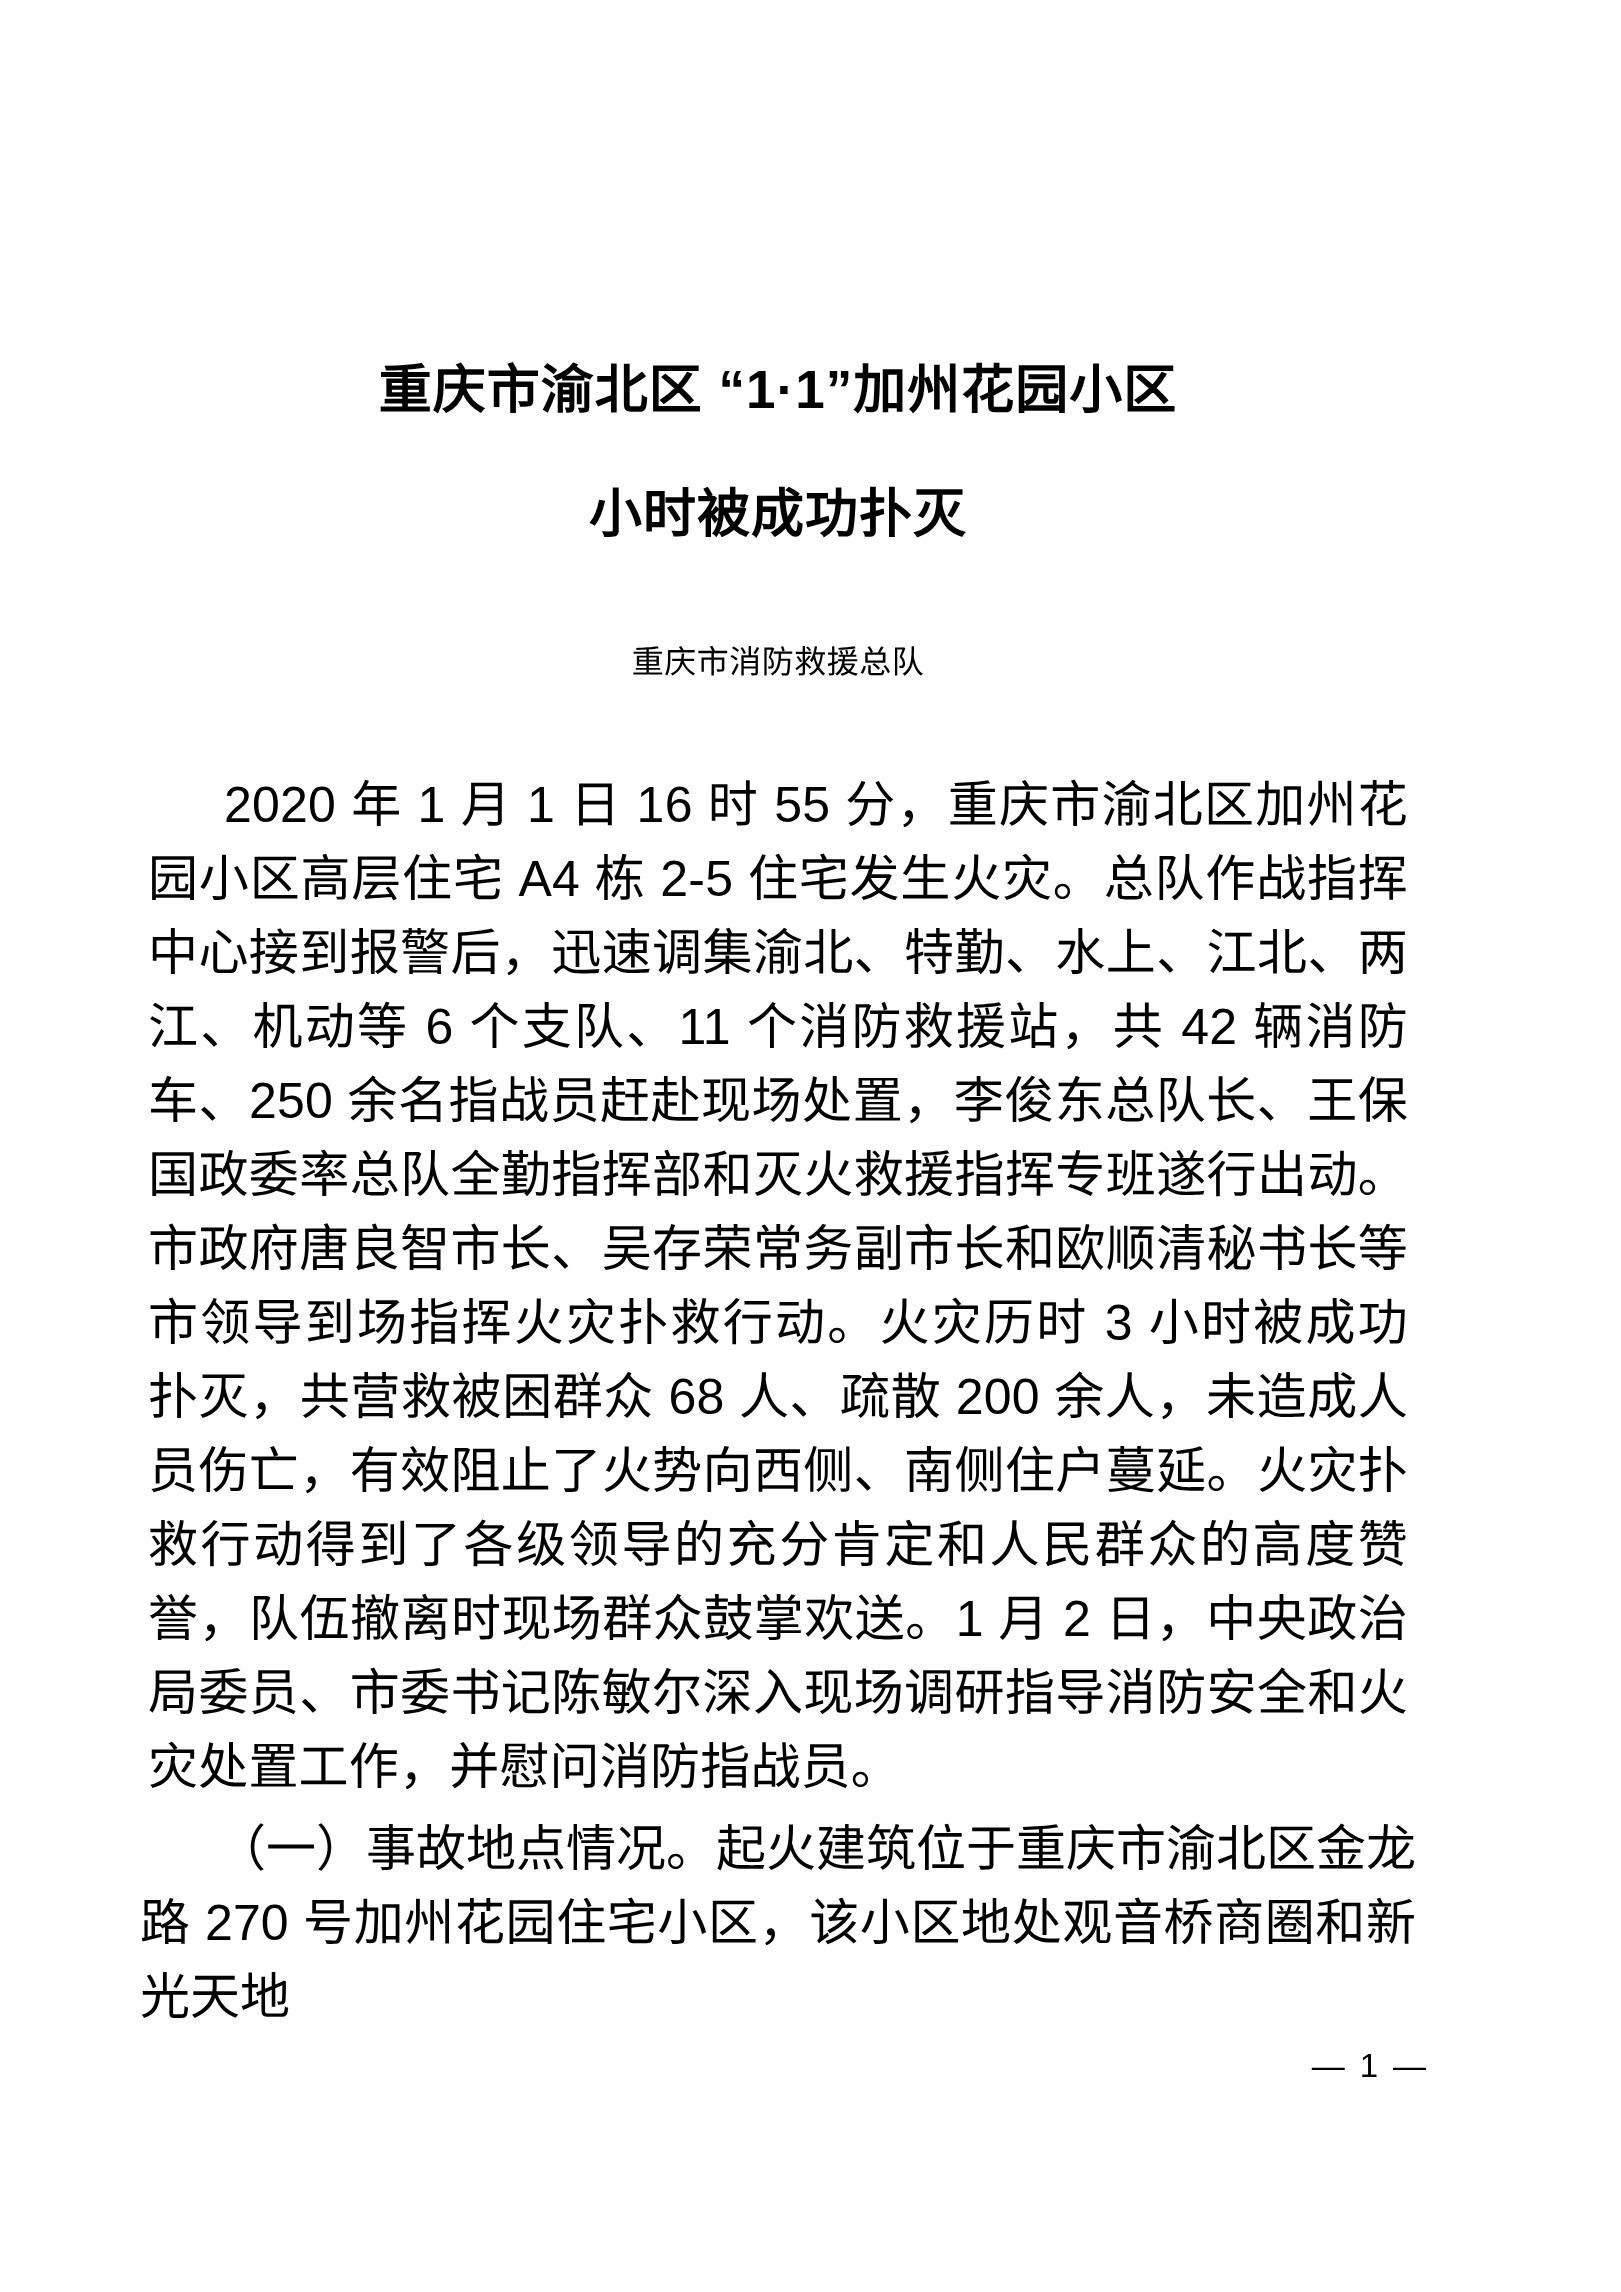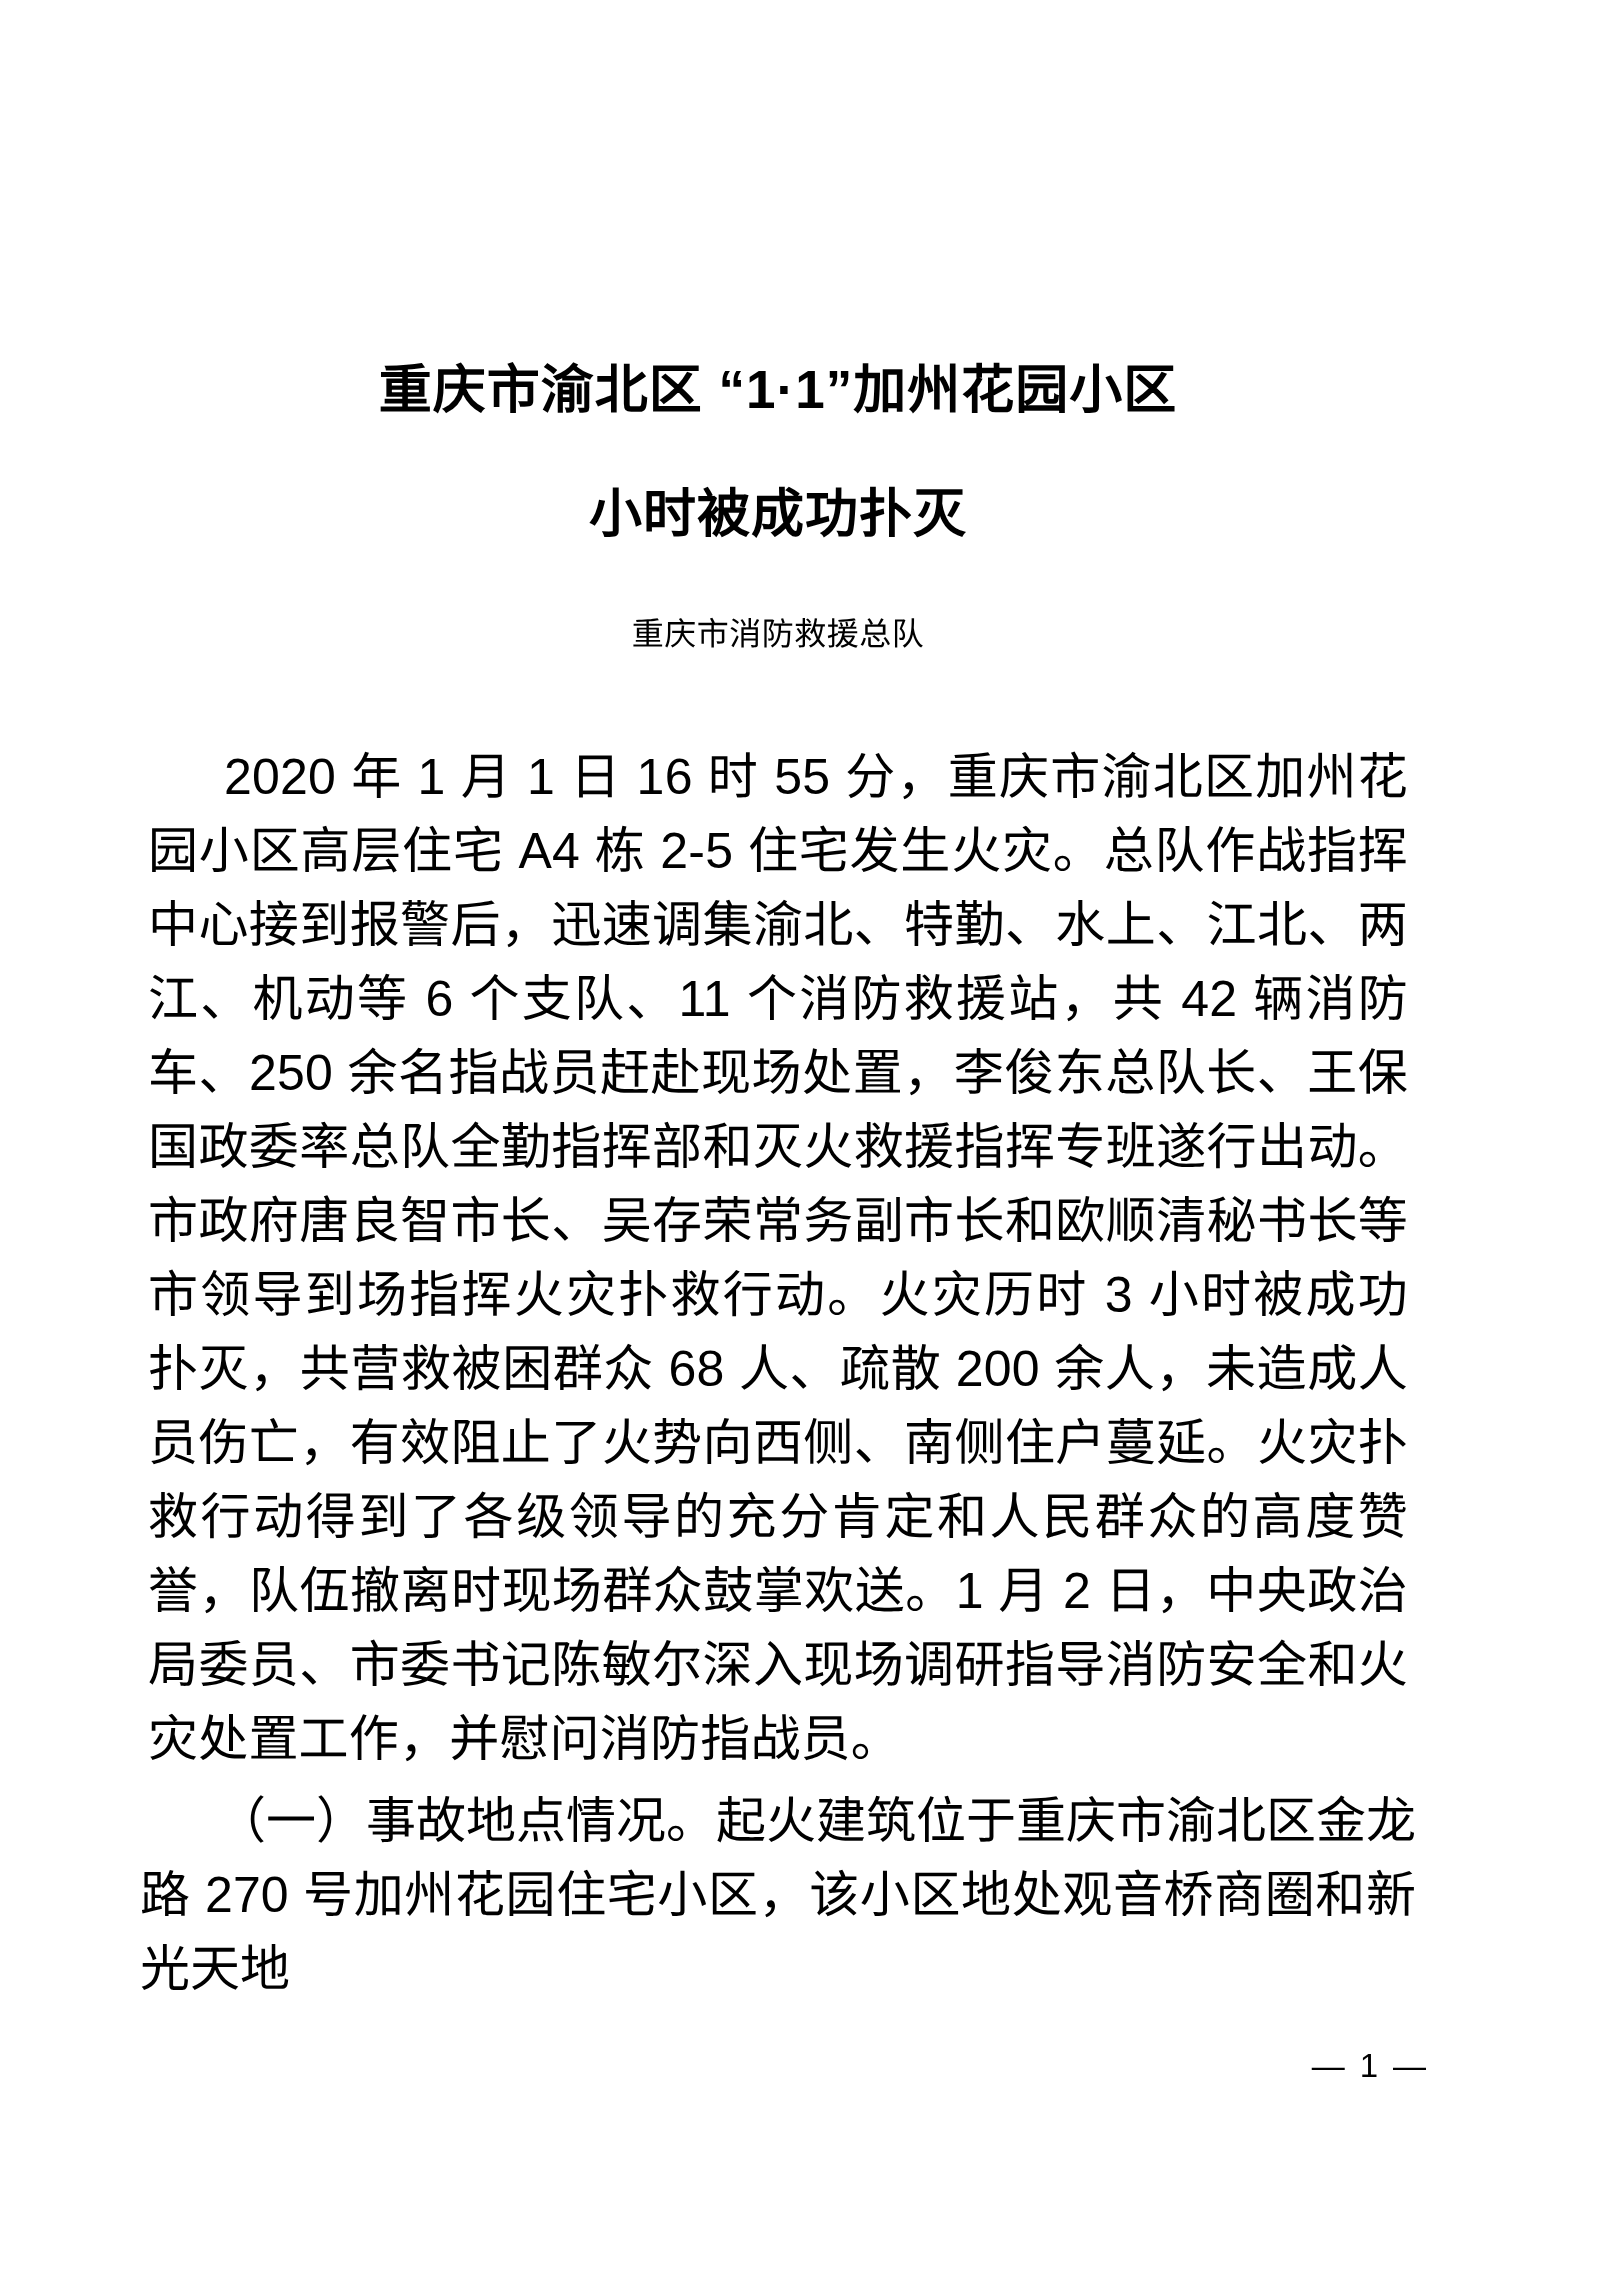--- a/index.html
+++ b/index.html
@@ -43,21 +43,21 @@
 
   .title-line-2 {
     margin-top: 71px;
   }
 
   .doc-byline {
     text-align: center;
     font-size: 32px;
     font-weight: 400;
     line-height: 1.0;
-    margin-top: 78px;
+    margin-top: 106px;
     letter-spacing: 0.5px;
   }
 
   
   .body-block {
     margin-top: 90px;
   }
 
   .para {
     font-size: 50px;

